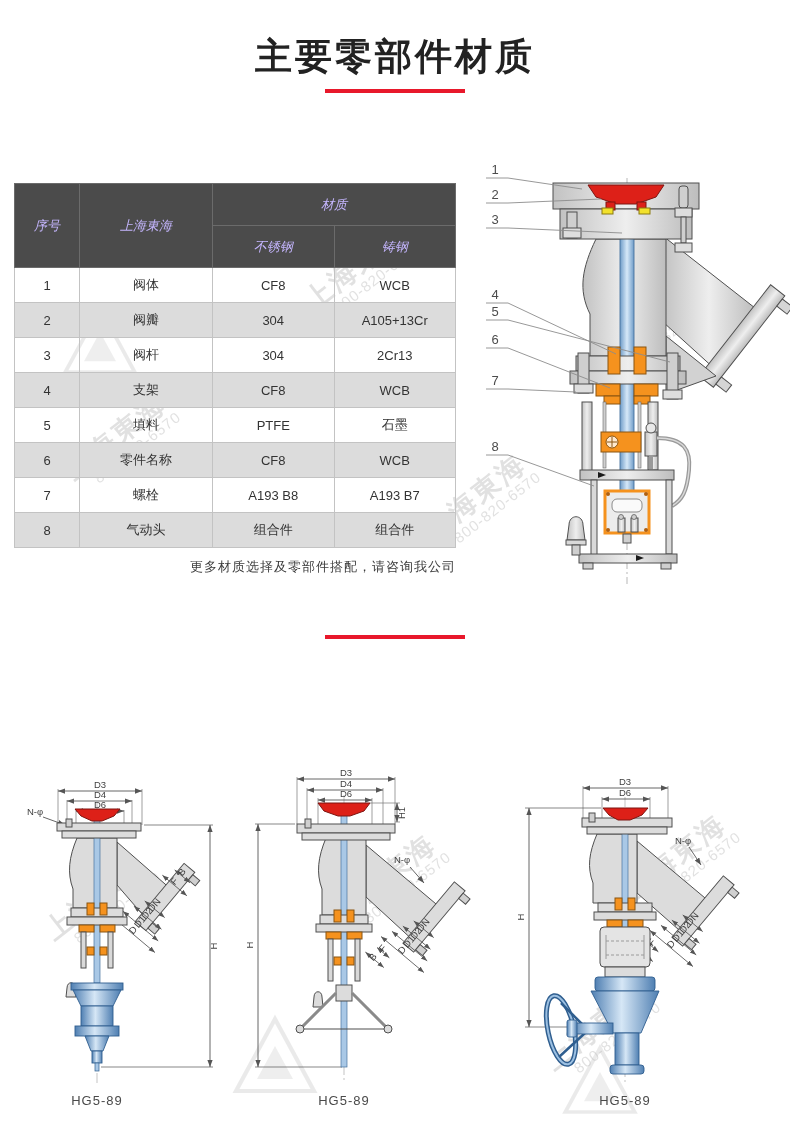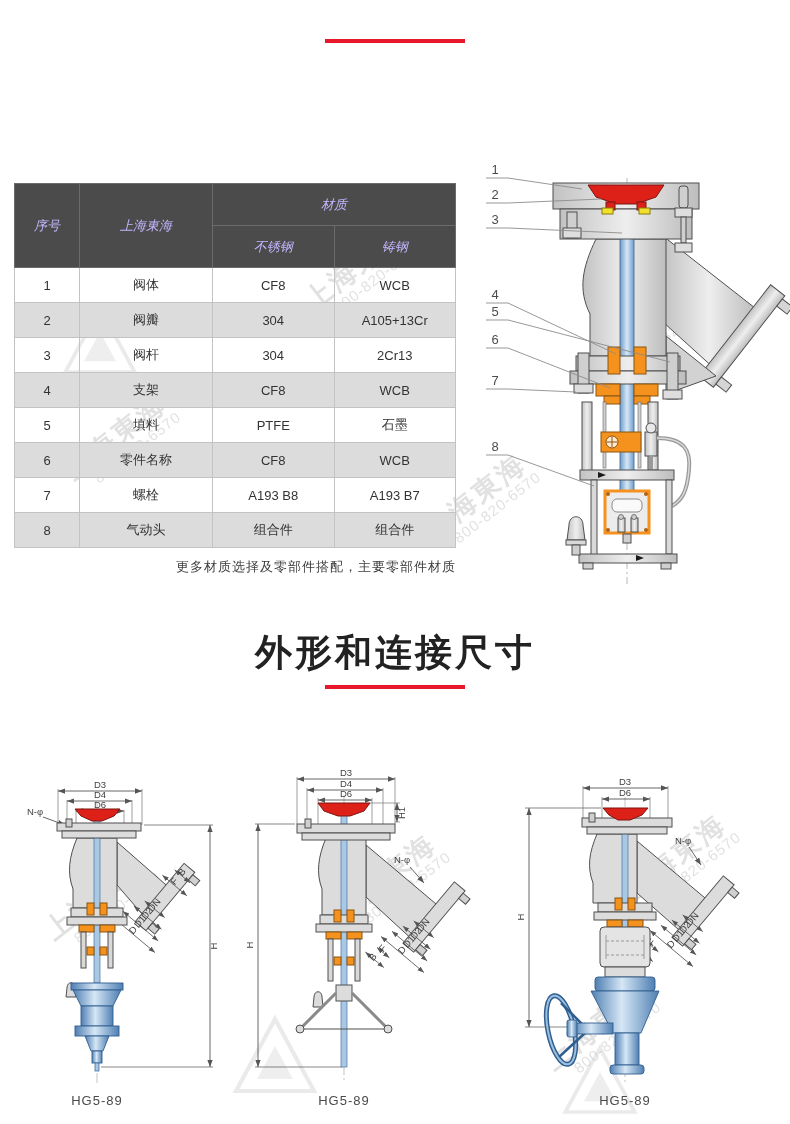--- a/index.html
+++ b/index.html
@@ -78,20 +78,21 @@
   <svg class="wm-logo" style="left:560px;top:1040px" width="80" height="80" viewBox="0 0 30 30">
       <path d="M15,3 L28,27 L2,27 Z" fill="none" stroke="#bdbdbd" stroke-width="1.4"></path>
       <path d="M15,12 L21,23 L9,23 Z" fill="#c9c9c9"></path>
     </svg>
   <svg class="wm-logo" style="left:60px;top:300px" width="80" height="80" viewBox="0 0 30 30">
       <path d="M15,3 L28,27 L2,27 Z" fill="none" stroke="#bdbdbd" stroke-width="1.4"></path>
       <path d="M15,12 L21,23 L9,23 Z" fill="#c9c9c9"></path>
     </svg>
 
   <div class="sec-head" style="top:32px">
+    <h1>主要零部件材质</h1>
     <div class="rule"></div>
   </div>
 
   <div class="table-wrap">
     <table class="mat">
       <tbody>
           <tr>
         <th class="col-no" rowspan="2">序号</th>
         <th class="col-name" rowspan="2">上海東海</th>
         <th colspan="2">材质</th>
@@ -143,21 +144,21 @@
             <td>A193 B7</td>
           </tr>
       <tr class="alt">
             <td>8</td>
             <td>气动头</td>
             <td>组合件</td>
             <td>组合件</td>
           </tr>
     </tbody>
       </table>
-    <div class="note">更多材质选择及零部件搭配，主要零部件材质</div>
+    <div class="note">更多材质选择及零部件搭配，请咨询我公司</div>
   </div>
 
   <svg style="left:470px;top:140px" width="320" height="450" viewBox="0 0 320 450">
     <defs>
       <linearGradient id="stl" x1="0" y1="0" x2="1" y2="0">
         <stop offset="0" stop-color="#c2c2c2"></stop>
           <stop offset=".5" stop-color="#eeeeee"></stop>
           <stop offset="1" stop-color="#bdbdbd"></stop>
       </linearGradient>
       <linearGradient id="stemg" x1="0" y1="0" x2="1" y2="0">
@@ -282,21 +283,20 @@
       <text x="25" y="84">3</text>
       <text x="25" y="159">4</text>
       <text x="25" y="176">5</text>
       <text x="25" y="204">6</text>
       <text x="25" y="245">7</text>
       <text x="25" y="311">8</text>
     </g>
   </svg>
 
   <div class="sec-head" style="top:628px">
-    <h1>外形和连接尺寸</h1>
     <div class="rule"></div>
   </div>
 
   <svg style="left:15px;top:745px" width="250" height="365" viewBox="0 0 250 365">
     <defs>
       <marker id="m1" markerWidth="9" markerHeight="8" refX="8" refY="3" orient="auto-start-reverse">
           <path d="M0,0 L8,3 L0,6 Z" fill="#555"></path>
         </marker>
       <linearGradient id="act1" x1="0" y1="0" x2="1" y2="0">
           <stop offset="0" stop-color="#4f7fb2"></stop>

